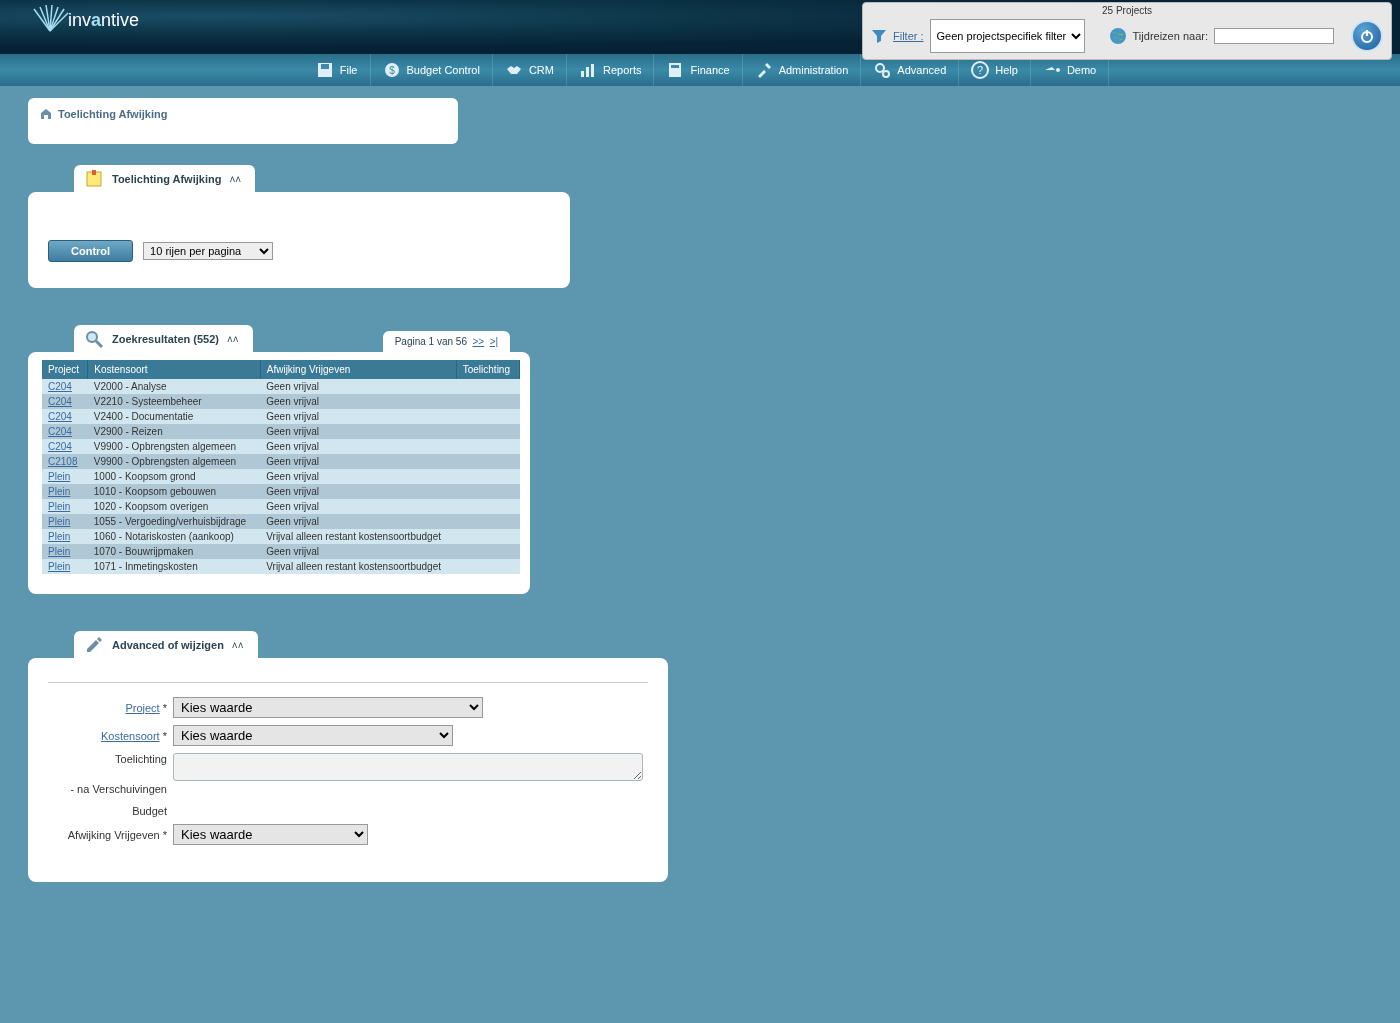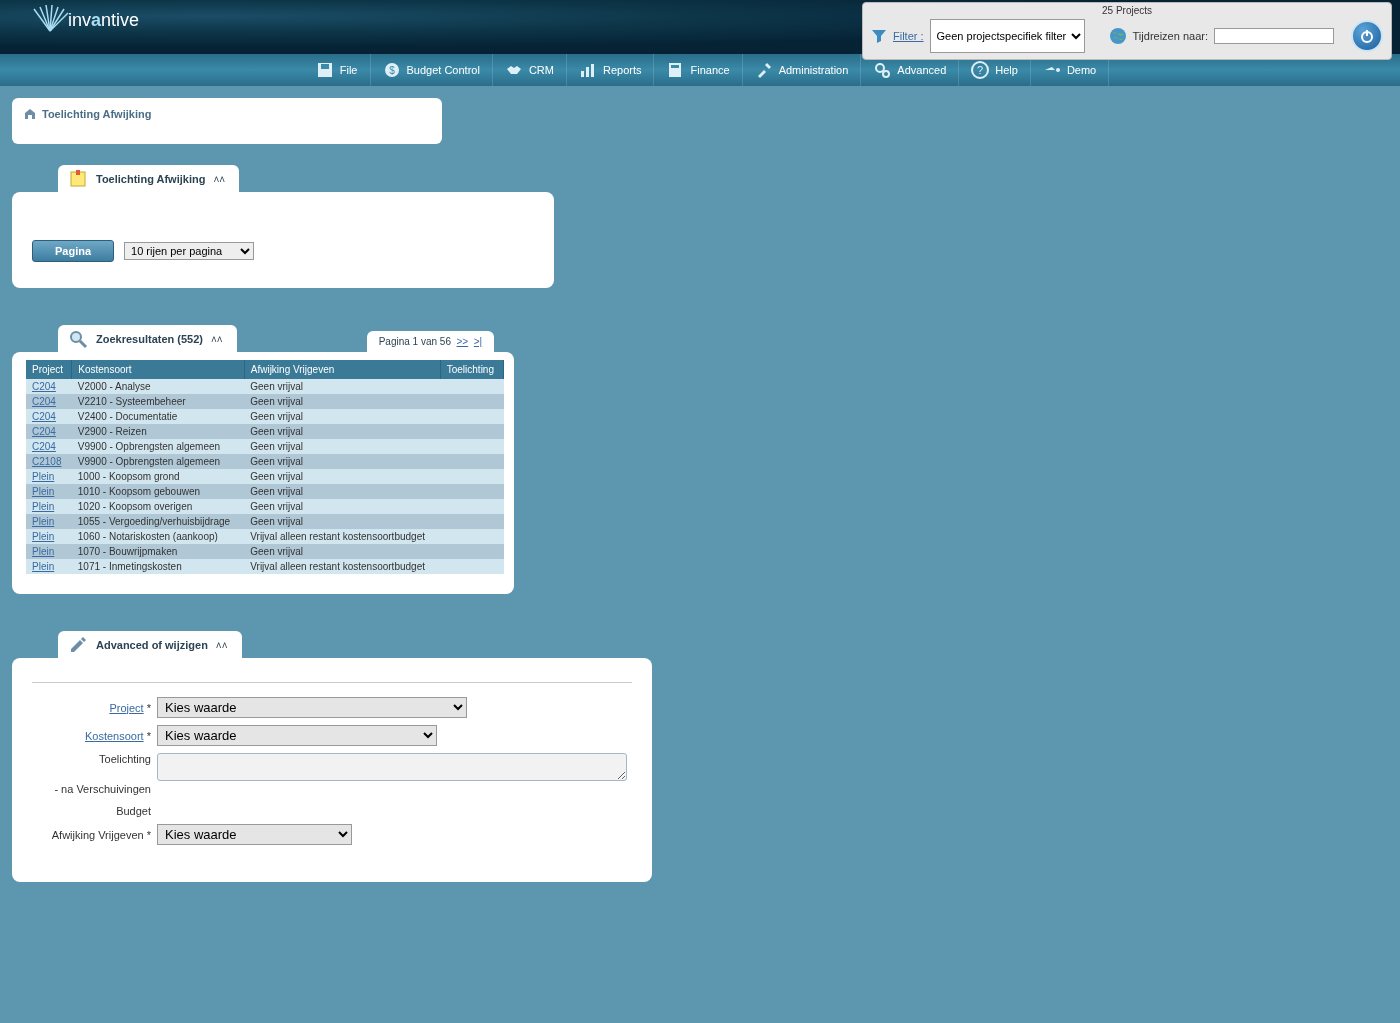--- a/index.html
+++ b/index.html
@@ -120,21 +120,21 @@
 .menu-icon {
   width: 18px;
   height: 18px;
   display: flex;
   align-items: center;
   justify-content: center;
   color: #dfeff7;
 }
 
 
-.content { padding: 12px; }
+.content { padding: 12px; margin-left: 16px; }
 
 
 .bc-panel {
   background: #fff;
   border-radius: 6px;
   width: 430px;
   padding: 10px 12px 24px 12px;
   margin-bottom: 20px;
 }
 .bc-row {
@@ -428,21 +428,21 @@
     <div class="section-tab">
       <svg class="tab-icon" viewBox="0 0 20 20">
         <rect x="3" y="3" width="14" height="14" fill="#ffe97a" stroke="#c7a82e"></rect>
         <rect x="8" y="1" width="4" height="5" fill="#e05a3a"></rect>
       </svg>
       <span class="tab-label">Toelichting Afwijking</span>
       <span class="collapse-chevron">˄˄</span>
     </div>
     <div class="section-body search-body">
       <div class="search-actions">
-        <button class="btn-zoeken">Pagina</button>
+        <button class="btn-zoeken">Control</button>
         <select class="rows-select">
           <option>10 rijen per pagina</option>
         </select>
       </div>
     </div>
   </div>
 
   <div class="section">
     <div class="results-head-row">
       <div class="section-tab">

